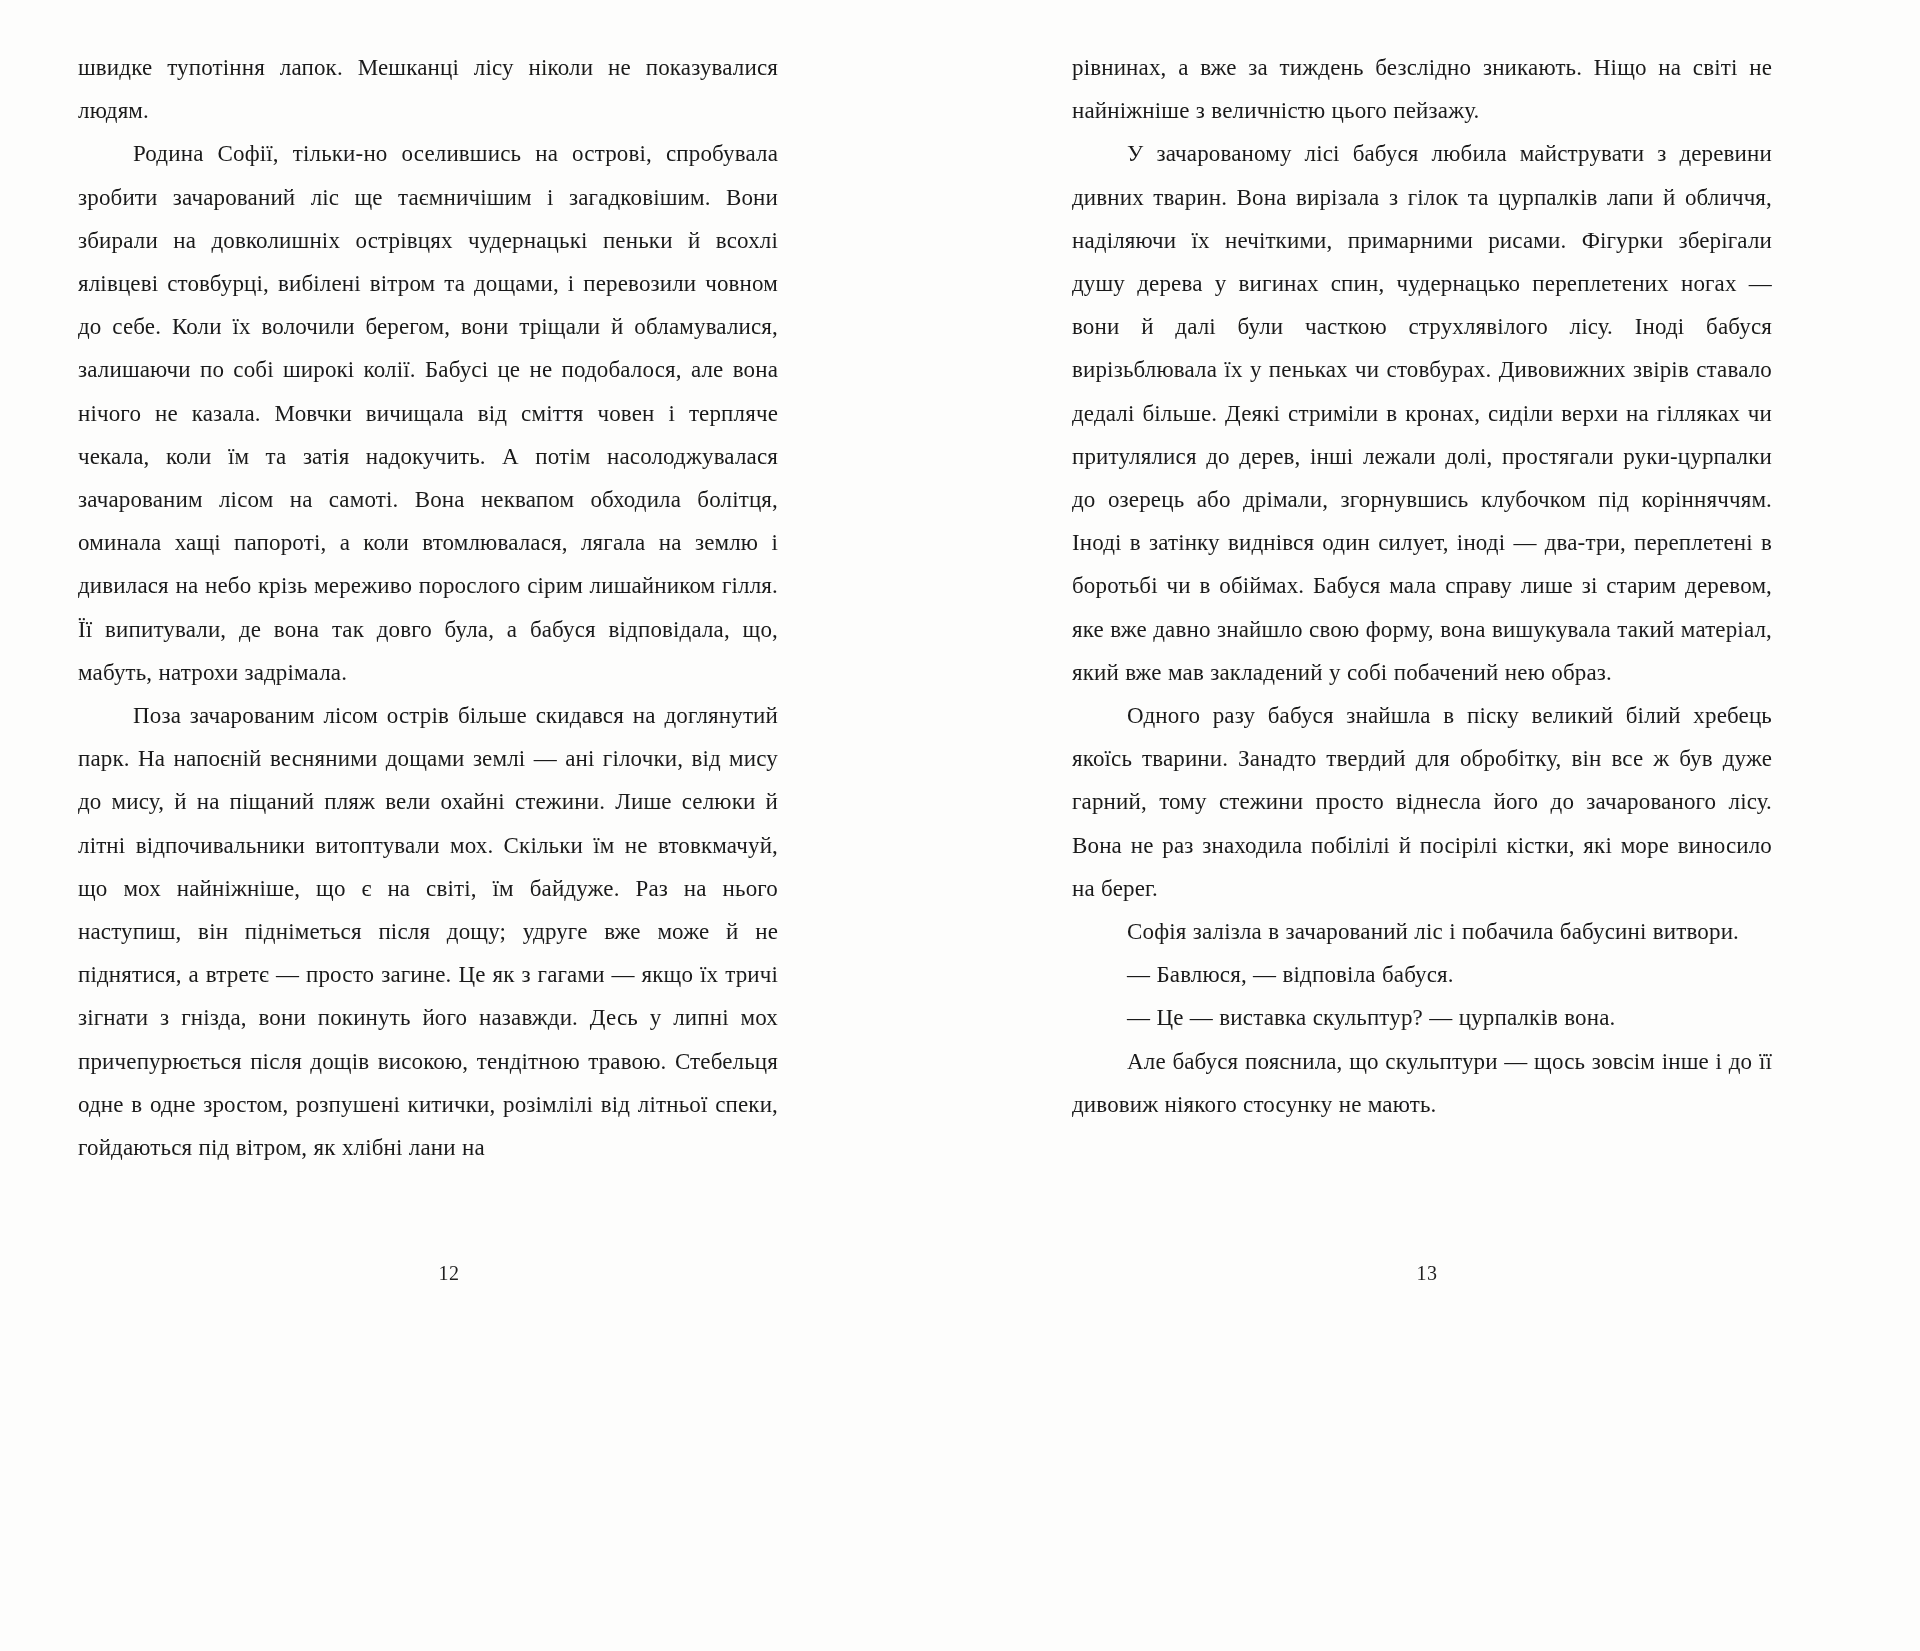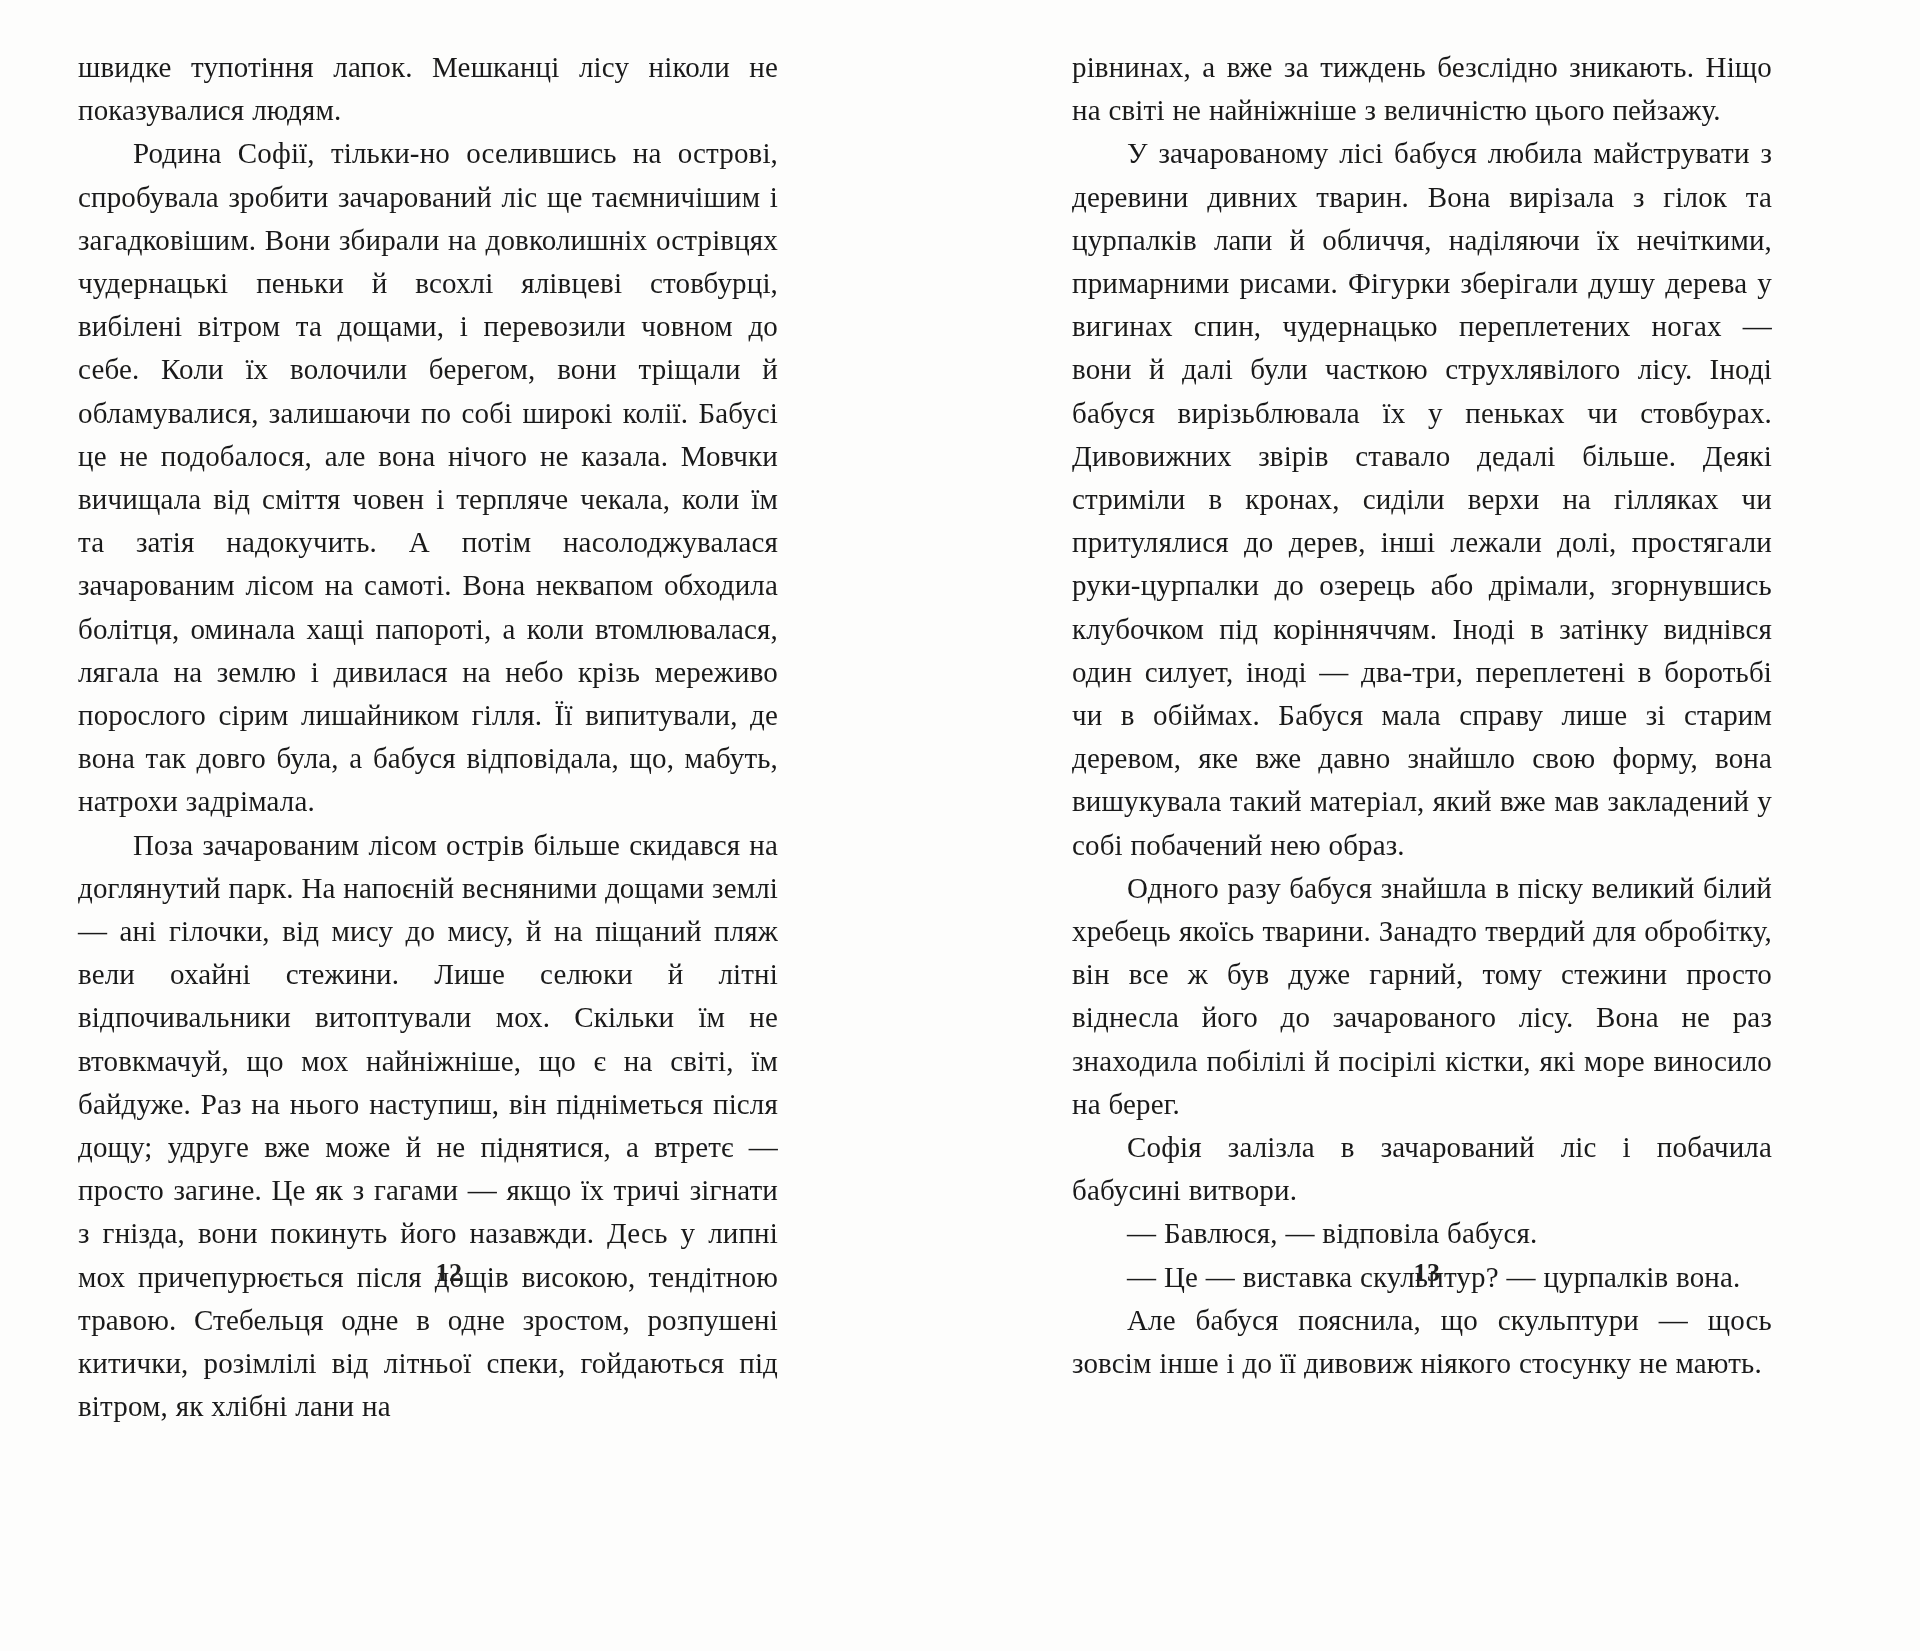--- a/index.html
+++ b/index.html
@@ -38,21 +38,21 @@
     width: 700px;
     box-sizing: border-box;
   }
 
   .column.right {
     width: 700px;
   }
 
   p.para {
     margin: 0;
-    font-size: 29px;
+    font-size: 23px;
     line-height: 43.2px;
     text-align: justify;
     text-indent: 55px;
     letter-spacing: 0.15px;
     word-spacing: 0.4px;
     hyphens: manual;
     -webkit-hyphens: manual;
   }
 
   p.para.no-indent {
@@ -66,25 +66,24 @@
   .folios {
     position: absolute;
     left: 0;
     right: 0;
     top: 1258px;
     display: flex;
     flex-direction: row;
   }
 
   .folio {
-    font-size: 26px;
+    font-size: 20px;
     line-height: 30px;
     color: #1f1f1f;
     letter-spacing: 0.5px;
-    font-weight: bold;
   }
 
   .folio.left {
     width: 50%;
     text-align: center;
     padding-right: 62px;
     box-sizing: border-box;
   }
 
   .folio.right {

